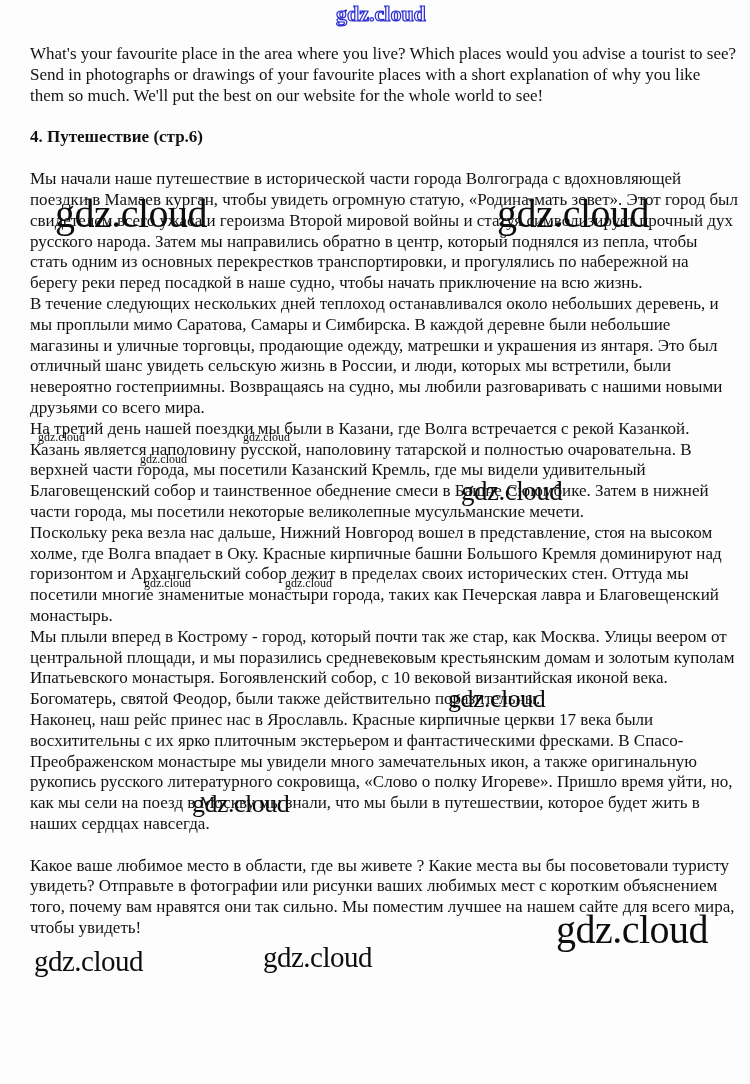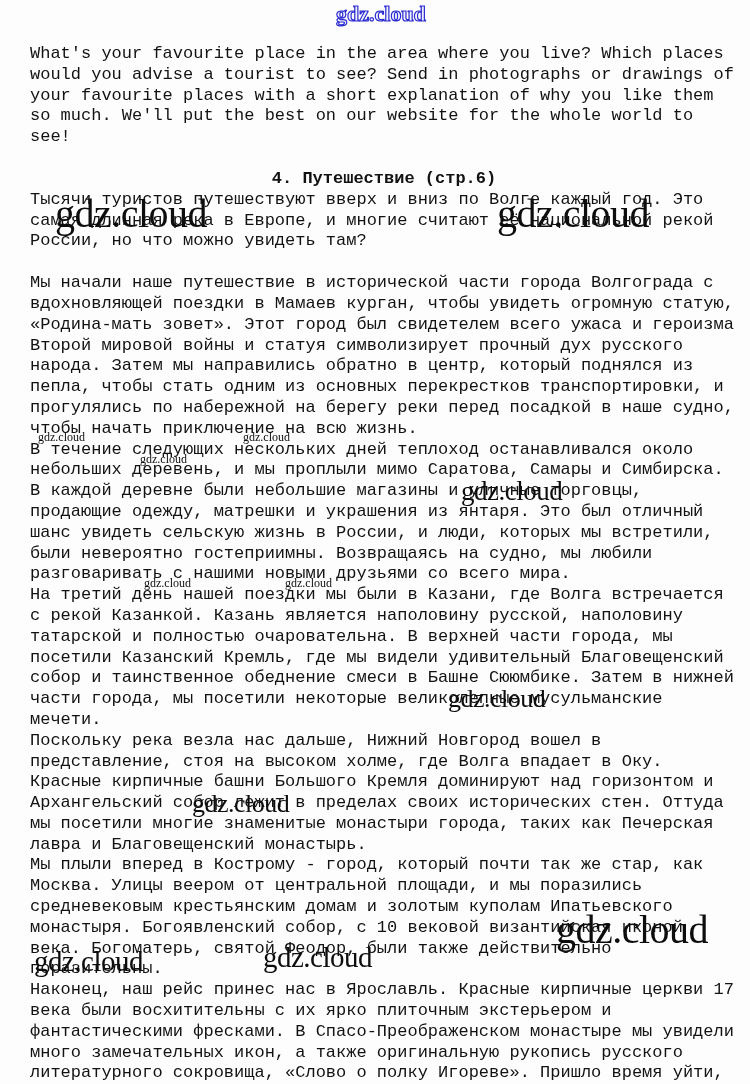--- a/index.html
+++ b/index.html
@@ -9,22 +9,22 @@
     background:#fdfdfd;
     font-family:"Liberation Serif", serif;
     color:#121212;
     overflow:hidden;
   }
   .column{
     position:absolute;left:30px;top:44px;width:708px;
     font-size:17px;line-height:20.8px;
     text-align:left;
   }
-  .column p{margin:0;font-family:Liberation Mono, monospace;}
-  .heading{font-weight:bold;text-align:center;}
+  .column p{margin:0;}
+  .heading{font-weight:bold;}
   .spacer{height:21px;}
   
   .wm{
     position:absolute;
     font-family:Liberation Serif, serif;
     color:#0d0d0d;
     white-space:nowrap;
     letter-spacing:-0.5px;
     line-height:1;
   }
@@ -41,21 +41,20 @@
 </style>
 </head>
 <body>
 
 <div class="page">
 
   <div class="column">
     <p>What's your favourite place in the area where you live? Which places would you advise a tourist to see? Send in photographs or drawings of your favourite places with a short explanation of why you like them so much. We'll put the best on our website for the whole world to see!</p>
     <div class="spacer"></div>
     <p class="heading">4. Путешествие (стр.6)</p>
-    <p>Тысячи туристов путешествуют вверх и вниз по Волге каждый год. Это самая длинная река в Европе, и многие считают её национальной рекой России, но что можно увидеть там?</p>
     <div class="spacer"></div>
     <p>Мы начали наше путешествие в исторической части города Волгограда с вдохновляющей поездки в Мамаев курган, чтобы увидеть огромную статую, «Родина-мать зовет». Этот город был свидетелем всего ужаса и героизма Второй мировой войны и статуя символизирует прочный дух русского народа. Затем мы направились обратно в центр, который поднялся из пепла, чтобы стать одним из основных перекрестков транспортировки, и прогулялись по набережной на берегу реки перед посадкой в наше судно, чтобы начать приключение на всю жизнь.</p>
     <p>В течение следующих нескольких дней теплоход останавливался около небольших деревень, и мы проплыли мимо Саратова, Самары и Симбирска. В каждой деревне были небольшие магазины и уличные торговцы, продающие одежду, матрешки и украшения из янтаря. Это был отличный шанс увидеть сельскую жизнь в России, и люди, которых мы встретили, были невероятно гостеприимны. Возвращаясь на судно, мы любили разговаривать с нашими новыми друзьями со всего мира.</p>
     <p>На третий день нашей поездки мы были в Казани, где Волга встречается с рекой Казанкой. Казань является наполовину русской, наполовину татарской и полностью очаровательна. В верхней части города, мы посетили Казанский Кремль, где мы видели удивительный Благовещенский собор и таинственное обеднение смеси в Башне Сююмбике. Затем в нижней части города, мы посетили некоторые великолепные мусульманские мечети.</p>
     <p>Поскольку река везла нас дальше, Нижний Новгород вошел в представление, стоя на высоком холме, где Волга впадает в Оку. Красные кирпичные башни Большого Кремля доминируют над горизонтом и Архангельский собор лежит в пределах своих исторических стен. Оттуда мы посетили многие знаменитые монастыри города, таких как Печерская лавра и Благовещенский монастырь.</p>
     <p>Мы плыли вперед в Кострому - город, который почти так же стар, как Москва. Улицы веером от центральной площади, и мы поразились средневековым крестьянским домам и золотым куполам Ипатьевского монастыря. Богоявленский собор, с 10 вековой византийская иконой века. Богоматерь, святой Феодор, были также действительно поразительны.</p>
     <p>Наконец, наш рейс принес нас в Ярославль. Красные кирпичные церкви 17 века были восхитительны с их ярко плиточным экстерьером и фантастическими фресками. В Спасо-Преображенском монастыре мы увидели много замечательных икон, а также оригинальную рукопись русского литературного сокровища, «Слово о полку Игореве». Пришло время уйти, но, как мы сели на поезд в Москву мы знали, что мы были в путешествии, которое будет жить в наших сердцах навсегда.</p>
     <div class="spacer"></div>
     <p>Какое ваше любимое место в области, где вы живете ? Какие места вы бы посоветовали туристу увидеть? Отправьте в фотографии или рисунки ваших любимых мест с коротким объяснением того, почему вам нравятся они так сильно. Мы поместим лучшее на нашем сайте для всего мира, чтобы увидеть!</p>
   </div>

